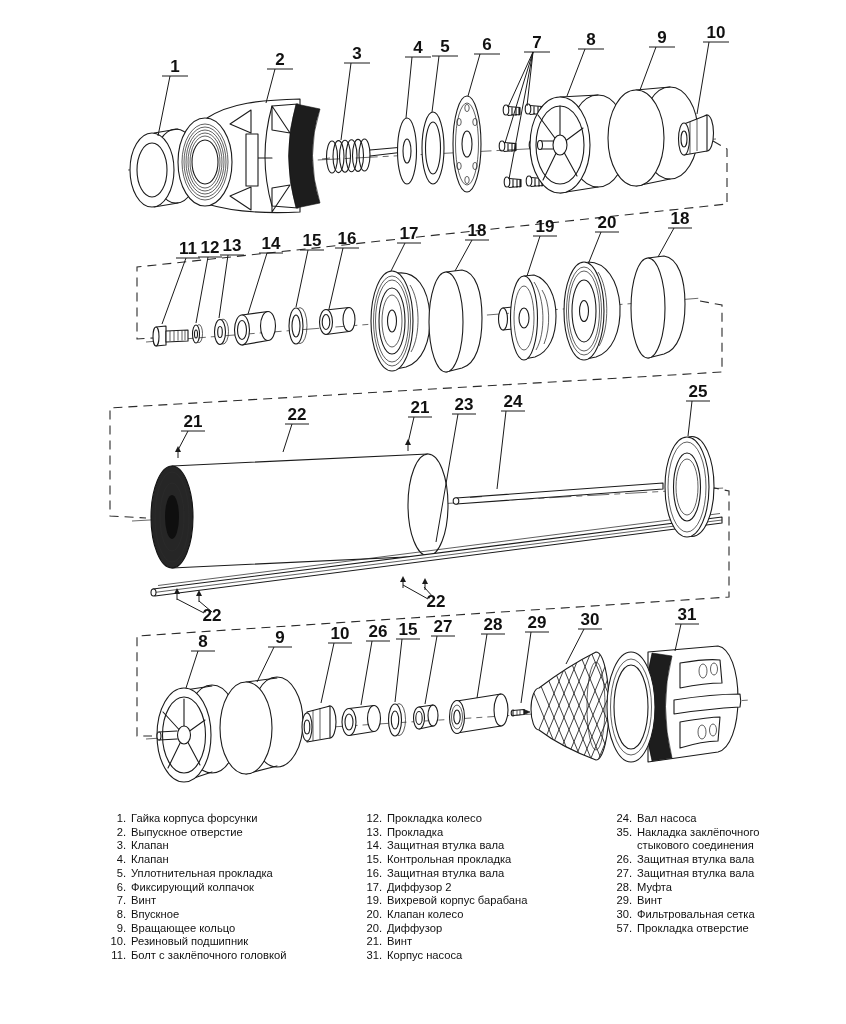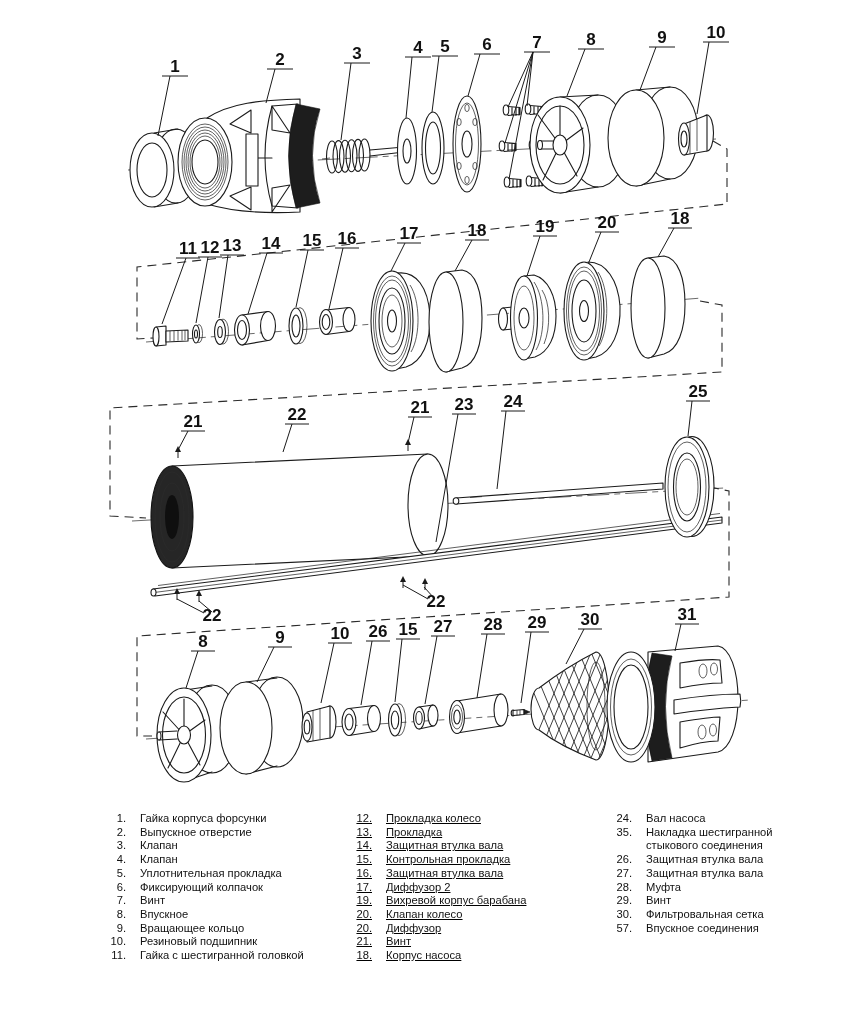--- a/index.html
+++ b/index.html
@@ -11,24 +11,24 @@
   .w   {stroke:#1b1b1b;stroke-width:1.1;fill:#ffffff;stroke-linejoin:round;}
   .d   {stroke:#111;stroke-width:.6;fill:#1d1d1d;}
   .thin{stroke:#1b1b1b;stroke-width:.7;fill:none;}
   .axis{stroke:#444;stroke-width:.8;fill:none;stroke-dasharray:22 5 6 5;}
   .dash{stroke:#2b2b2b;stroke-width:1.1;fill:none;stroke-dasharray:9 6;}
   .lead{stroke:#1a1a1a;stroke-width:1;fill:none;}
   .num {font:bold 17px "Liberation Sans",sans-serif;fill:#111;text-anchor:middle;}
   .hatch{stroke:#2a2a2a;stroke-width:.9;fill:none;}
   
   .legend-col{position:absolute;top:812px;width:250px;}
-  #leg-col1{left:100px;} #leg-col2{left:346px;text-decoration:underline;} #leg-col3{left:606px;}
+  #leg-col1{left:100px;} #leg-col2{left:356px;} #leg-col3{left:606px;}
   .leg-item{display:flex;font-size:11.2px;line-height:13.7px;color:#111;}
   .leg-item .n{width:26px;text-align:right;flex:0 0 26px;}
-  .leg-item .t{margin-left:14px;white-space:pre-line;}
+  .leg-item .t{margin-left:5px;white-space:pre-line;}
 </style>
 </head>
 <body>
 
 <div id="page">
 <svg id="diagram" width="846" height="1024" viewBox="0 0 846 1024" xmlns="http://www.w3.org/2000/svg">
 
   <line class="axis" x1="128" y1="170" x2="716" y2="139"></line>
   <line class="axis" x1="146" y1="342" x2="702" y2="298"></line>
   <line class="axis" x1="132" y1="521" x2="724" y2="488"></line>
@@ -598,21 +598,21 @@
     <div class="leg-item">
         <span class="n">9.</span>
         <span class="t">Вращающее кольцо</span>
       </div>
     <div class="leg-item">
         <span class="n">10.</span>
         <span class="t">Резиновый подшипник</span>
       </div>
     <div class="leg-item">
         <span class="n">11.</span>
-        <span class="t">Гайка с шестигранной головкой</span>
+        <span class="t">Болт с заклёпочного головкой</span>
       </div>
   </div>
   <div class="legend-col" id="leg-col2">
     <div class="leg-item">
         <span class="n">12.</span>
         <span class="t">Прокладка колесо</span>
       </div>
     <div class="leg-item">
         <span class="n">13.</span>
         <span class="t">Прокладка</span>
@@ -643,32 +643,32 @@
       </div>
     <div class="leg-item">
         <span class="n">20.</span>
         <span class="t">Диффузор</span>
       </div>
     <div class="leg-item">
         <span class="n">21.</span>
         <span class="t">Винт</span>
       </div>
     <div class="leg-item">
-        <span class="n">18.</span>
+        <span class="n">31.</span>
         <span class="t">Корпус насоса</span>
       </div>
   </div>
   <div class="legend-col" id="leg-col3">
     <div class="leg-item">
         <span class="n">24.</span>
         <span class="t">Вал насоса</span>
       </div>
     <div class="leg-item">
         <span class="n">35.</span>
-        <span class="t">Накладка шестигранной
+        <span class="t">Накладка заклёпочного
 стыкового соединения</span>
       </div>
     <div class="leg-item">
         <span class="n">26.</span>
         <span class="t">Защитная втулка вала</span>
       </div>
     <div class="leg-item">
         <span class="n">27.</span>
         <span class="t">Защитная втулка вала</span>
       </div>
@@ -679,16 +679,16 @@
     <div class="leg-item">
         <span class="n">29.</span>
         <span class="t">Винт</span>
       </div>
     <div class="leg-item">
         <span class="n">30.</span>
         <span class="t">Фильтровальная сетка</span>
       </div>
     <div class="leg-item">
         <span class="n">57.</span>
-        <span class="t">Впускное соединения</span>
+        <span class="t">Прокладка отверстие</span>
       </div>
   </div>
 </div>
 
 </body></html>

